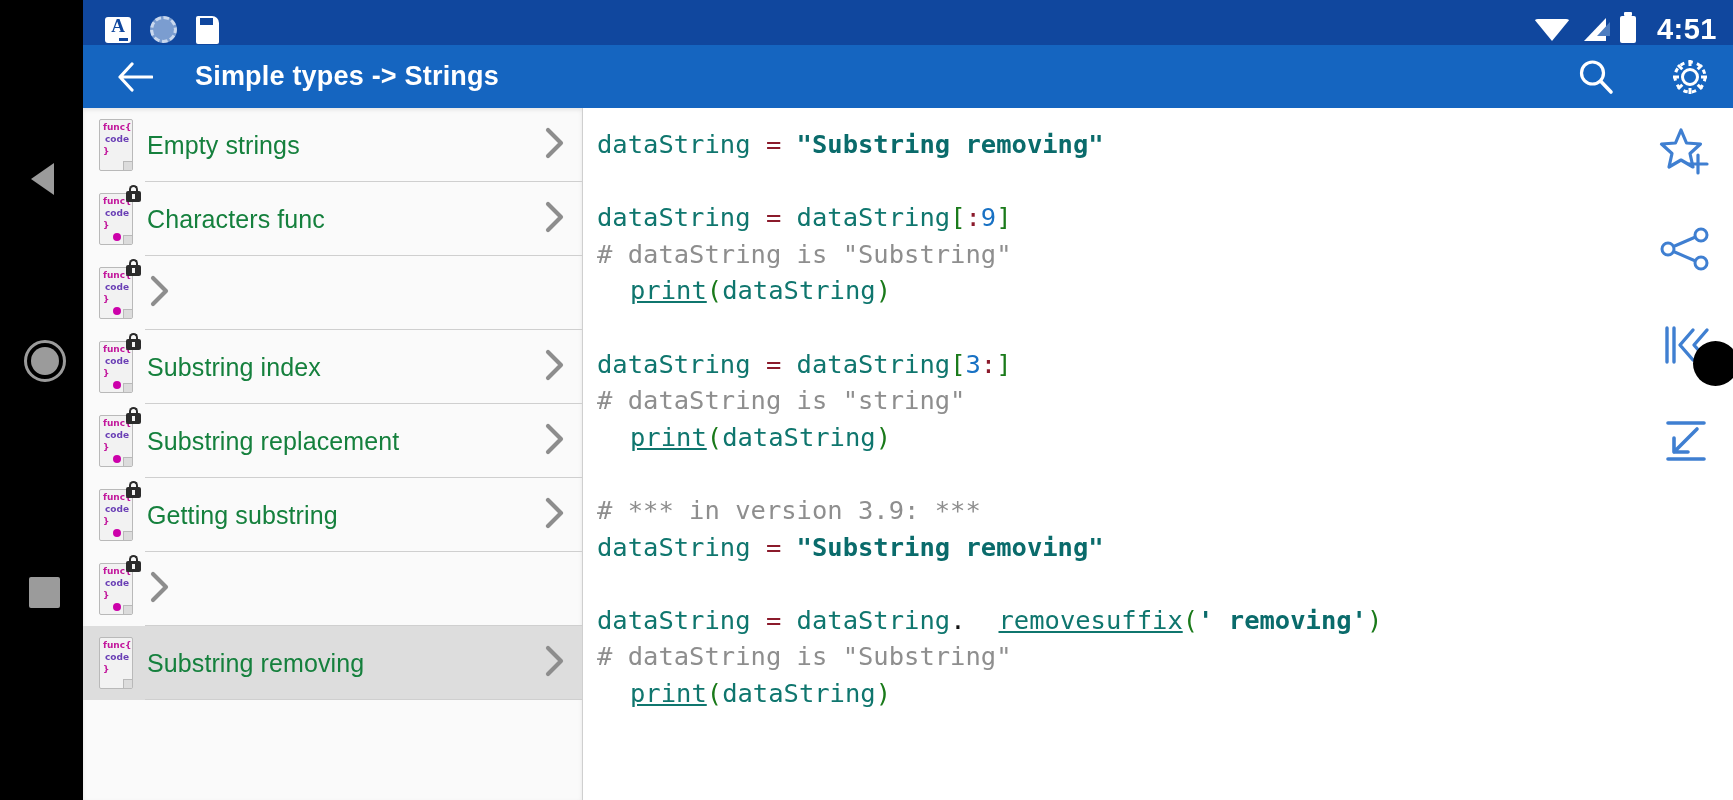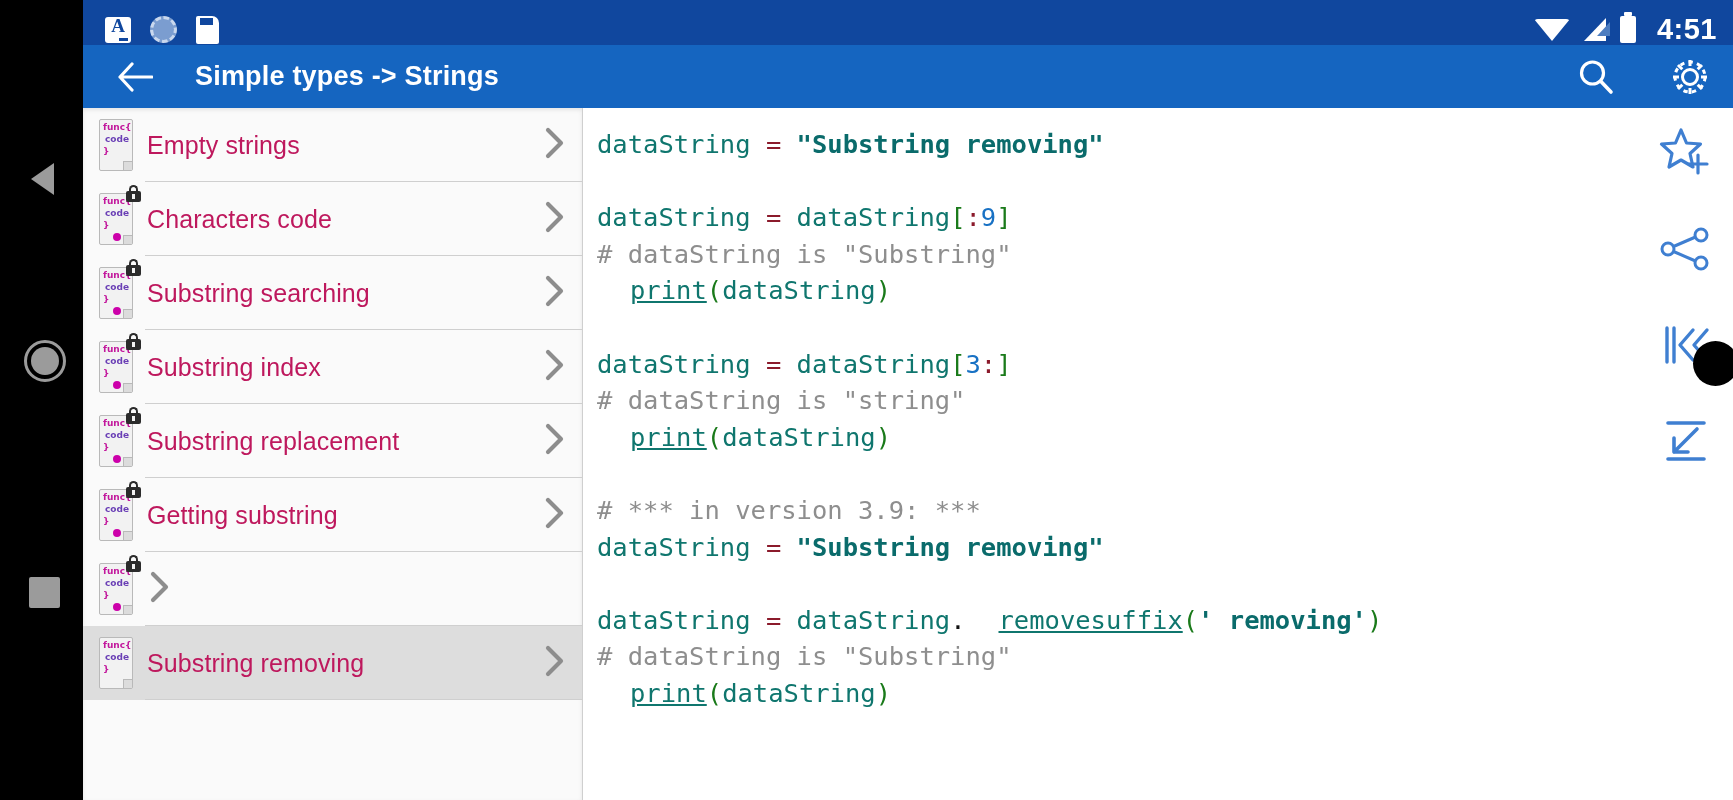--- a/index.html
+++ b/index.html
@@ -175,21 +175,21 @@
   .lock-badge .lk-shackle {
     position: absolute; left: 3px; top: 0; width: 9px; height: 9px;
     border: 2px solid #2b2b2b; border-bottom: none;
     border-radius: 5px 5px 0 0;
   }
   .lock-badge .lk-key {
     position: absolute; left: 6px; bottom: 3px; width: 3px; height: 5px;
     background: #f2f2f2;
   }
   .list-label {
-    flex: 1; font-size: 25px; color: #be185d; white-space: nowrap;
+    flex: 1; font-size: 25px; color: #15803d; white-space: nowrap;
     letter-spacing: .1px;
   }
   .chev { flex: 0 0 26px; }
 
   
   .code-panel {
     flex: 1; height: 100%; background: #fff; position: relative;
     padding: 18px 0 0 14px; overflow: hidden;
   }
   pre.code {
@@ -307,40 +307,39 @@
               <span class="ci-l2">code</span>
               <span class="ci-l3">}</span>
               <span class="ci-fold"></span>
               <span class="ci-dot"></span>
               <span class="lock-badge">
                 <span class="lk-shackle"></span>
                 <span class="lk-body"></span>
                 <span class="lk-key"></span>
               </span>
             </div>
-            <div class="list-label">Characters code</div>
-            <div class="chev"><svg width="26" height="34" viewBox="0 0 26 34">
-                <path d="M6 4 L19 17 L6 30" stroke="#8d8d8d" stroke-width="4.2" fill="none" stroke-linecap="round" stroke-linejoin="round"></path>
-              </svg></div>
-            <div class="sep"></div>
-          </div>
-          <div class="list-row">
-            <div class="code-icon">
-              <span class="ci-l1">func{</span>
-              <span class="ci-l2">code</span>
-              <span class="ci-l3">}</span>
-              <span class="ci-fold"></span>
-              <span class="ci-dot"></span>
-              <span class="lock-badge">
-                <span class="lk-shackle"></span>
-                <span class="lk-body"></span>
-                <span class="lk-key"></span>
-              </span>
-            </div>
-            <div class="list-label">Substring searching</div>
+            <div class="list-label">Characters func</div>
+            <div class="chev"><svg width="26" height="34" viewBox="0 0 26 34">
+                <path d="M6 4 L19 17 L6 30" stroke="#8d8d8d" stroke-width="4.2" fill="none" stroke-linecap="round" stroke-linejoin="round"></path>
+              </svg></div>
+            <div class="sep"></div>
+          </div>
+          <div class="list-row">
+            <div class="code-icon">
+              <span class="ci-l1">func{</span>
+              <span class="ci-l2">code</span>
+              <span class="ci-l3">}</span>
+              <span class="ci-fold"></span>
+              <span class="ci-dot"></span>
+              <span class="lock-badge">
+                <span class="lk-shackle"></span>
+                <span class="lk-body"></span>
+                <span class="lk-key"></span>
+              </span>
+            </div>
             <div class="chev"><svg width="26" height="34" viewBox="0 0 26 34">
                 <path d="M6 4 L19 17 L6 30" stroke="#8d8d8d" stroke-width="4.2" fill="none" stroke-linecap="round" stroke-linejoin="round"></path>
               </svg></div>
             <div class="sep"></div>
           </div>
           <div class="list-row">
             <div class="code-icon">
               <span class="ci-l1">func{</span>
               <span class="ci-l2">code</span>
               <span class="ci-l3">}</span>

